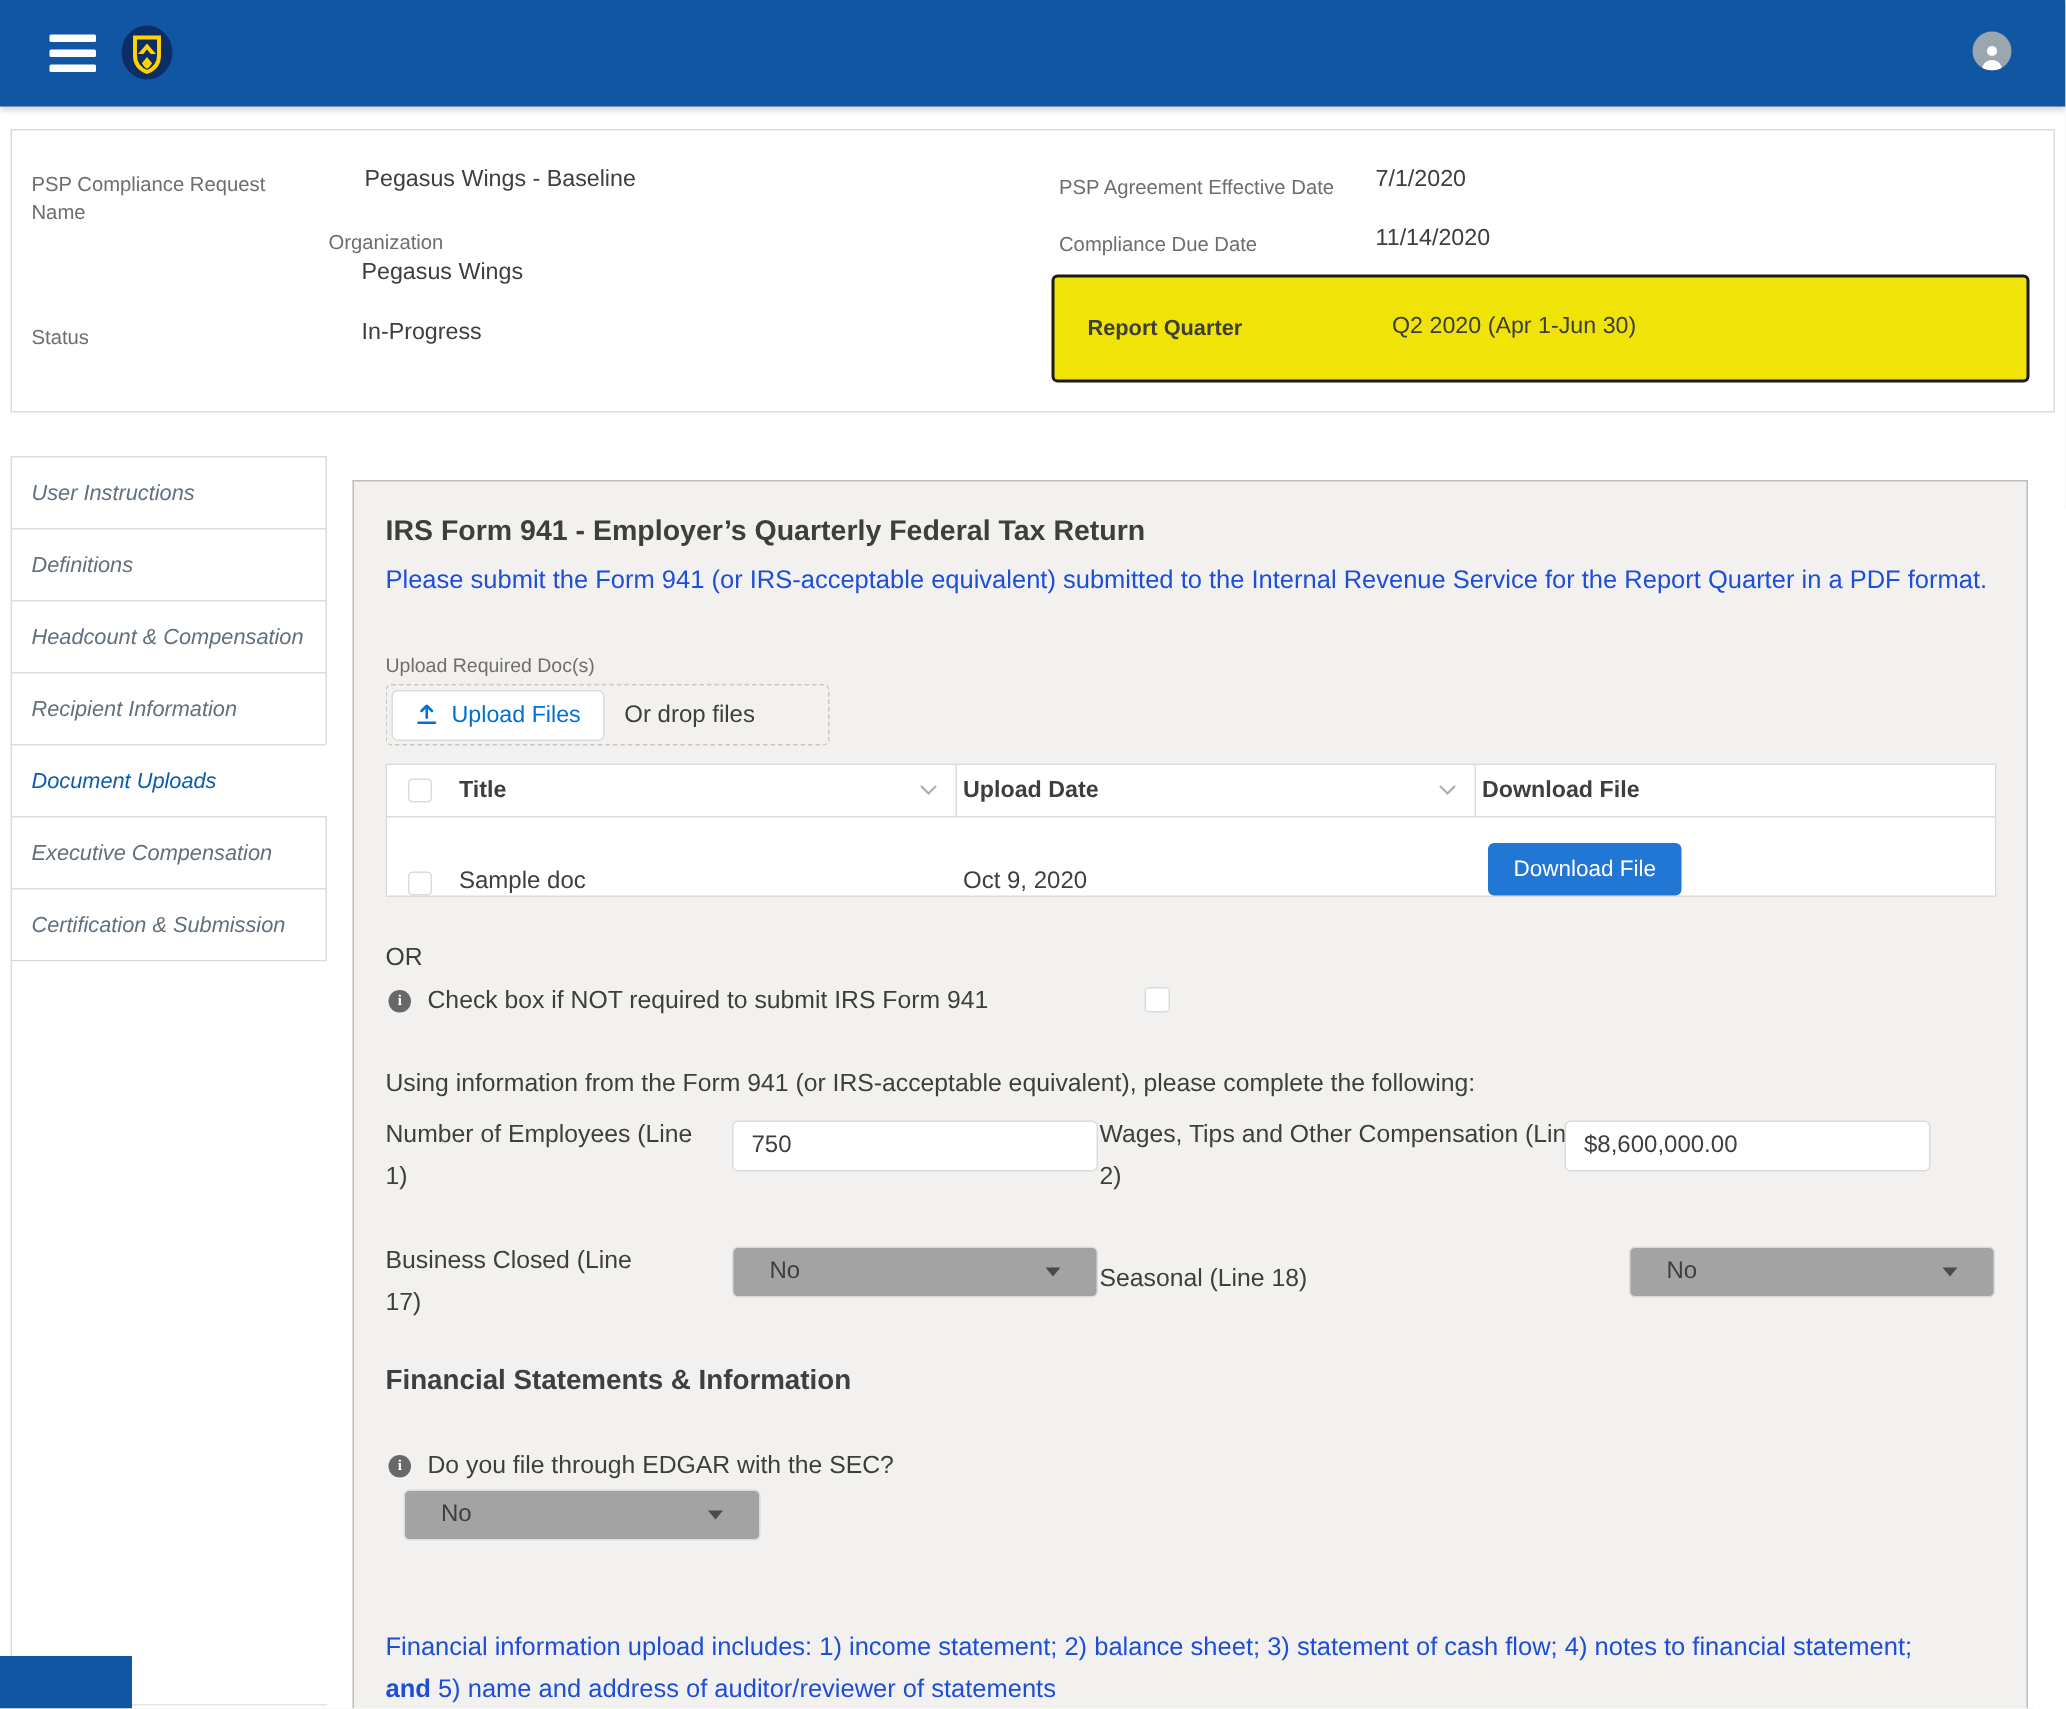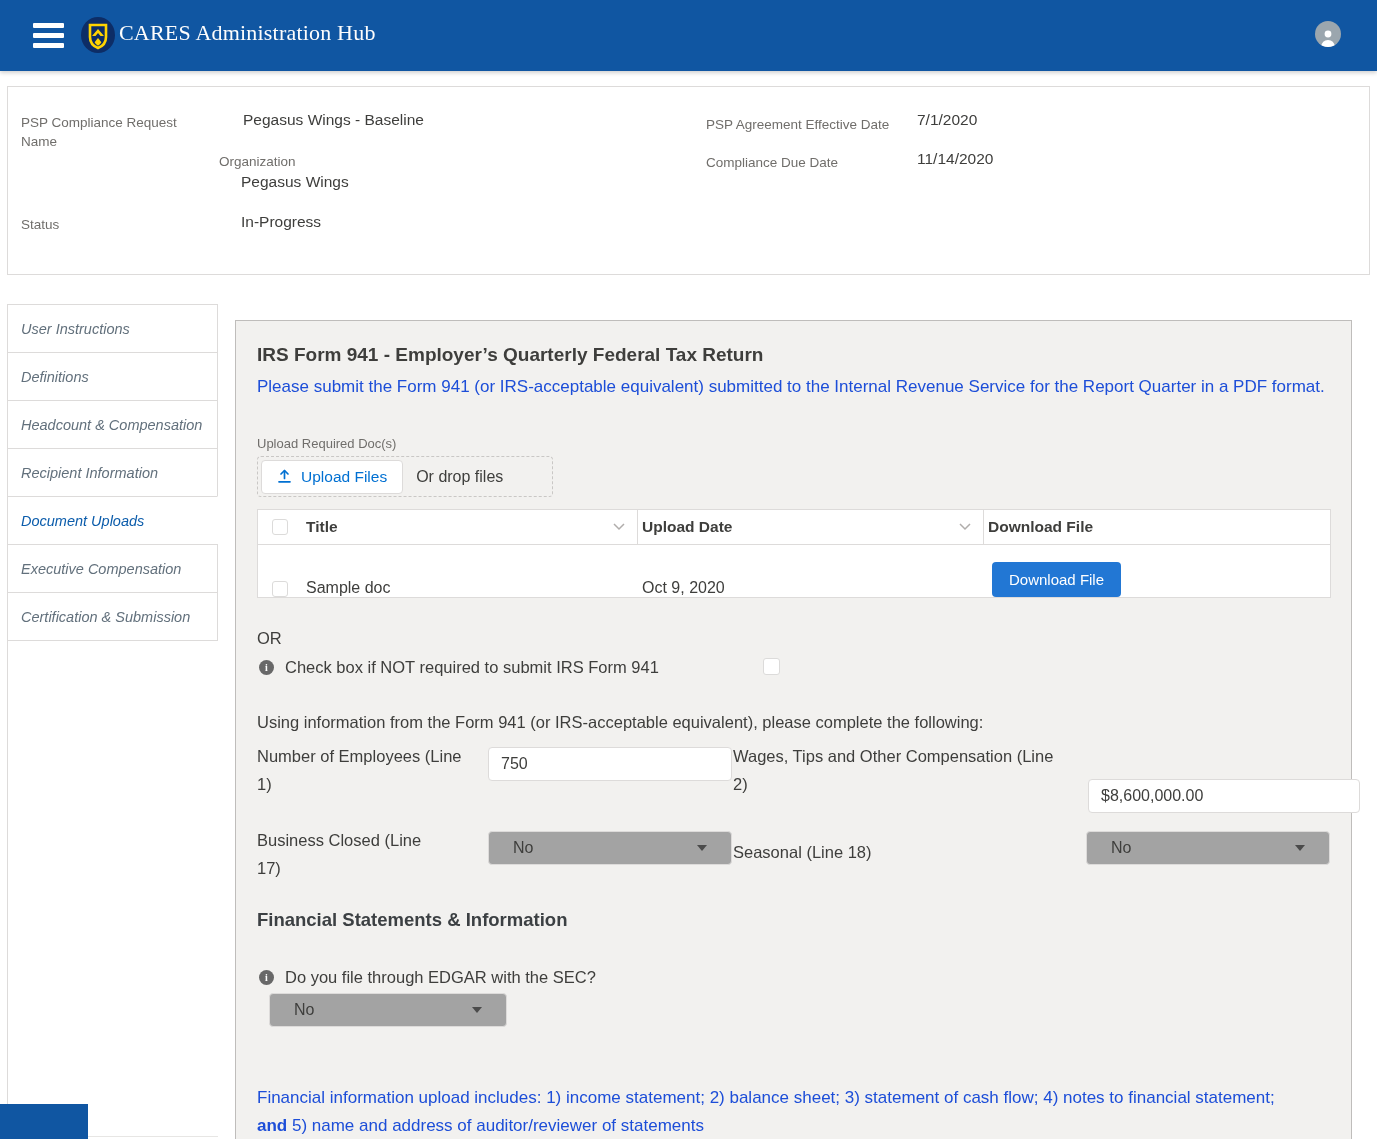--- a/index.html
+++ b/index.html
@@ -120,21 +120,20 @@
       <span></span>
   </div>
   <div class="logo-wrap">
     <svg width="38" height="38" viewBox="0 0 38 38">
       <ellipse cx="19" cy="19" rx="17" ry="18" fill="#0d2d66"></ellipse>
       <path d="M11 9 h16 v12 q0 8 -8 11 q-8 -3 -8 -11 z" fill="none" stroke="#ffd400" stroke-width="2.6"></path>
       <path d="M13 20 L19 13 L25 20 L21.5 20 L19 17 L16.5 20 Z" fill="#ffd400"></path>
       <path d="M19 22 l3.4 4.2 q-1.4 2.6 -3.4 3.6 q-2 -1 -3.4 -3.6 Z" fill="#ffd400"></path>
     </svg>
   </div>
-  <div class="app-title">CARES Administration Hub</div>
   <div class="avatar">
     <svg width="20" height="18" viewBox="0 0 20 18">
       <circle cx="10" cy="5" r="3.4" fill="#fff"></circle>
       <path d="M3 18 q1 -7 7 -7 q6 0 7 7 z" fill="#fff"></path>
     </svg>
   </div>
 </div>
 
 <div class="info-panel">
   <div class="lbl" style="position:absolute;left:13px;top:26px;width:165px;">PSP Compliance Request Name</div>
@@ -145,20 +144,24 @@
 
   <div class="lbl" style="position:absolute;left:13px;top:128px;">Status</div>
   <div class="val" style="position:absolute;left:233px;top:126px;">In-Progress</div>
 
   <div class="lbl" style="position:absolute;left:698px;top:28px;">PSP Agreement Effective Date</div>
   <div class="val" style="position:absolute;left:909px;top:24px;">7/1/2020</div>
 
   <div class="lbl" style="position:absolute;left:698px;top:66px;">Compliance Due Date</div>
   <div class="val" style="position:absolute;left:909px;top:63px;">11/14/2020</div>
 
+  <div class="rq-box">
+    <div class="rq-label">Report Quarter</div>
+    <div class="rq-value">Q2 2020 (Apr 1-Jun 30)</div>
+  </div>
 </div>
 
 <div class="sidebar">
   <div class="side-item">
       <span>User Instructions</span>
     </div>
   <div class="side-item">
       <span>Definitions</span>
     </div>
   <div class="side-item">
@@ -245,21 +248,21 @@
   </div>
   <div class="checkbox mp" style="left:527px;top:337px;width:17px;height:17px;"></div>
 
   <div class="mp q-text" style="left:21px;top:392px;">Using information from the Form 941 (or IRS-acceptable equivalent), please complete the following:</div>
 
   <div class="mp field-lbl" style="left:21px;top:421px;width:205px;">Number of Employees (Line 1)</div>
   <div class="mp" style="left:252px;top:426px;width:244px;">
     <input class="tin" type="text" value="750" style="">
   </div>
   <div class="mp field-lbl" style="left:497px;top:421px;width:330px;">Wages, Tips and Other Compensation (Line 2)</div>
-  <div class="mp" style="left:852px;top:426px;width:272px;margin-top:32px;">
+  <div class="mp" style="left:807px;top:426px;width:244px;">
     <input class="tin" type="text" value="$8,600,000.00" style="">
   </div>
 
   <div class="mp field-lbl" style="left:21px;top:505px;width:190px;">Business Closed (Line 17)</div>
   <div class="mp sel" style="left:252px;top:510px;width:244px;">
     <span class="sv">No</span>
     <span class="caret"></span>
   </div>
   <div class="mp field-lbl" style="left:497px;top:517px;">Seasonal (Line 18)</div>
   <div class="mp sel" style="left:850px;top:510px;width:244px;">

